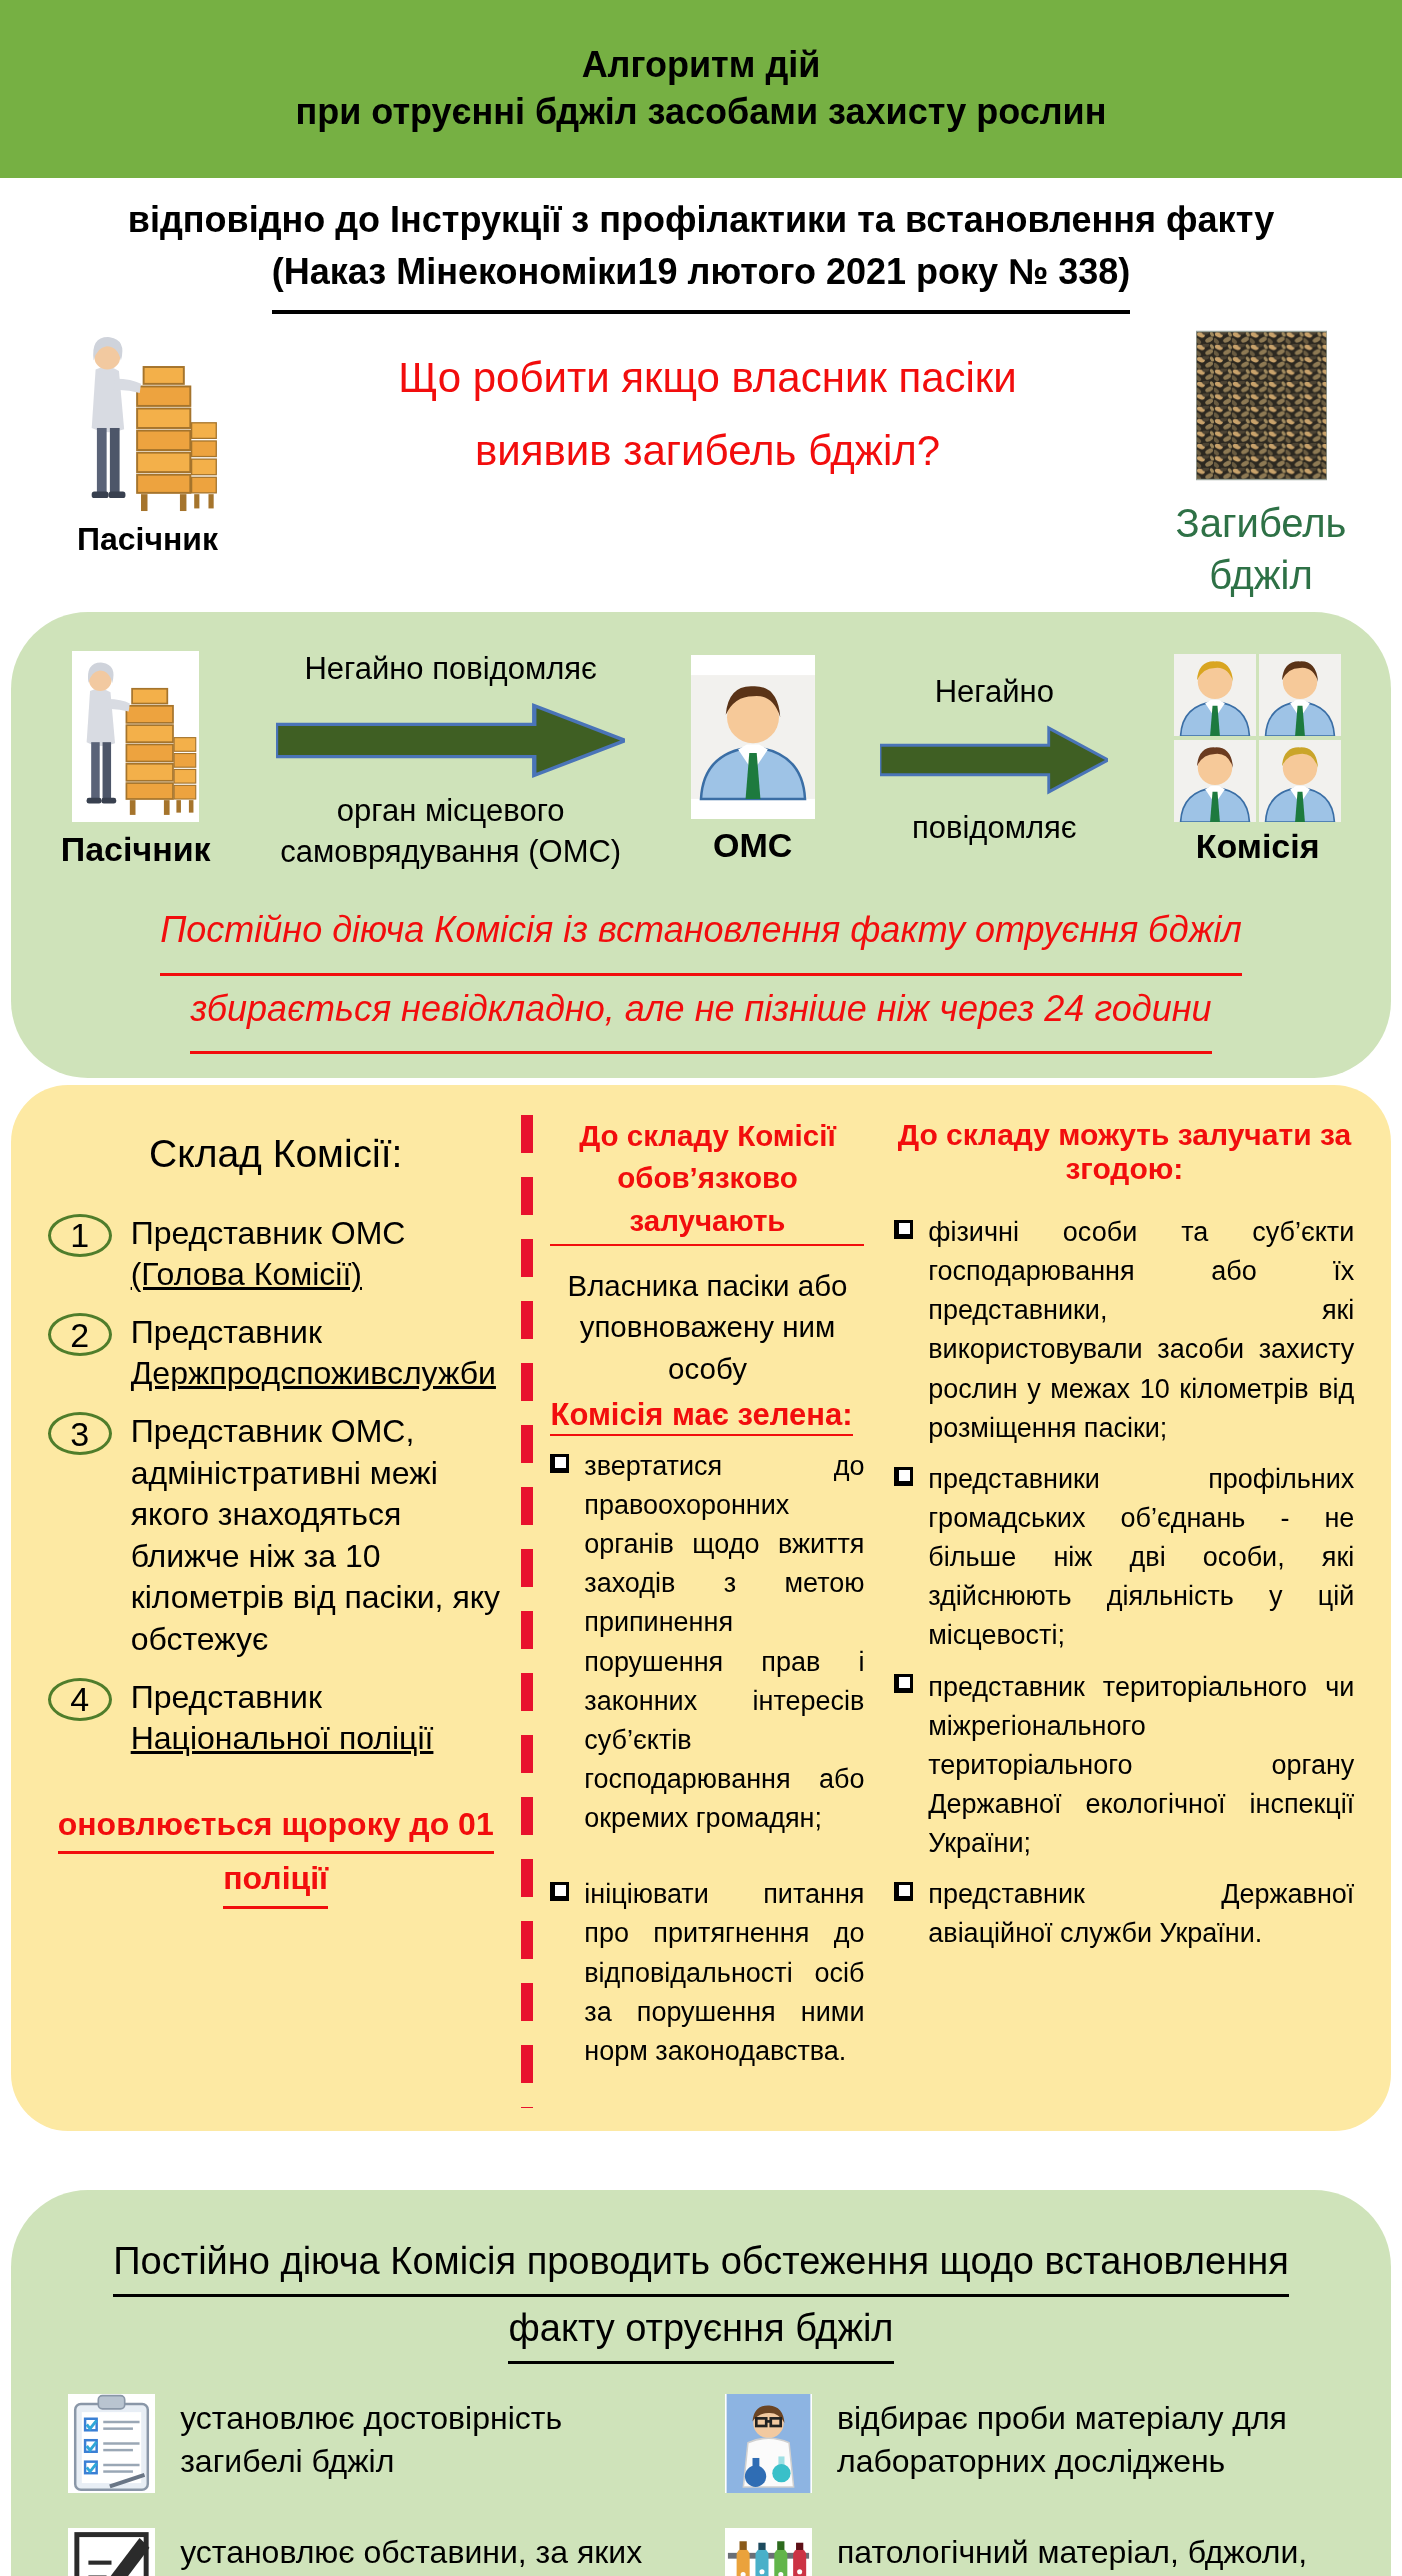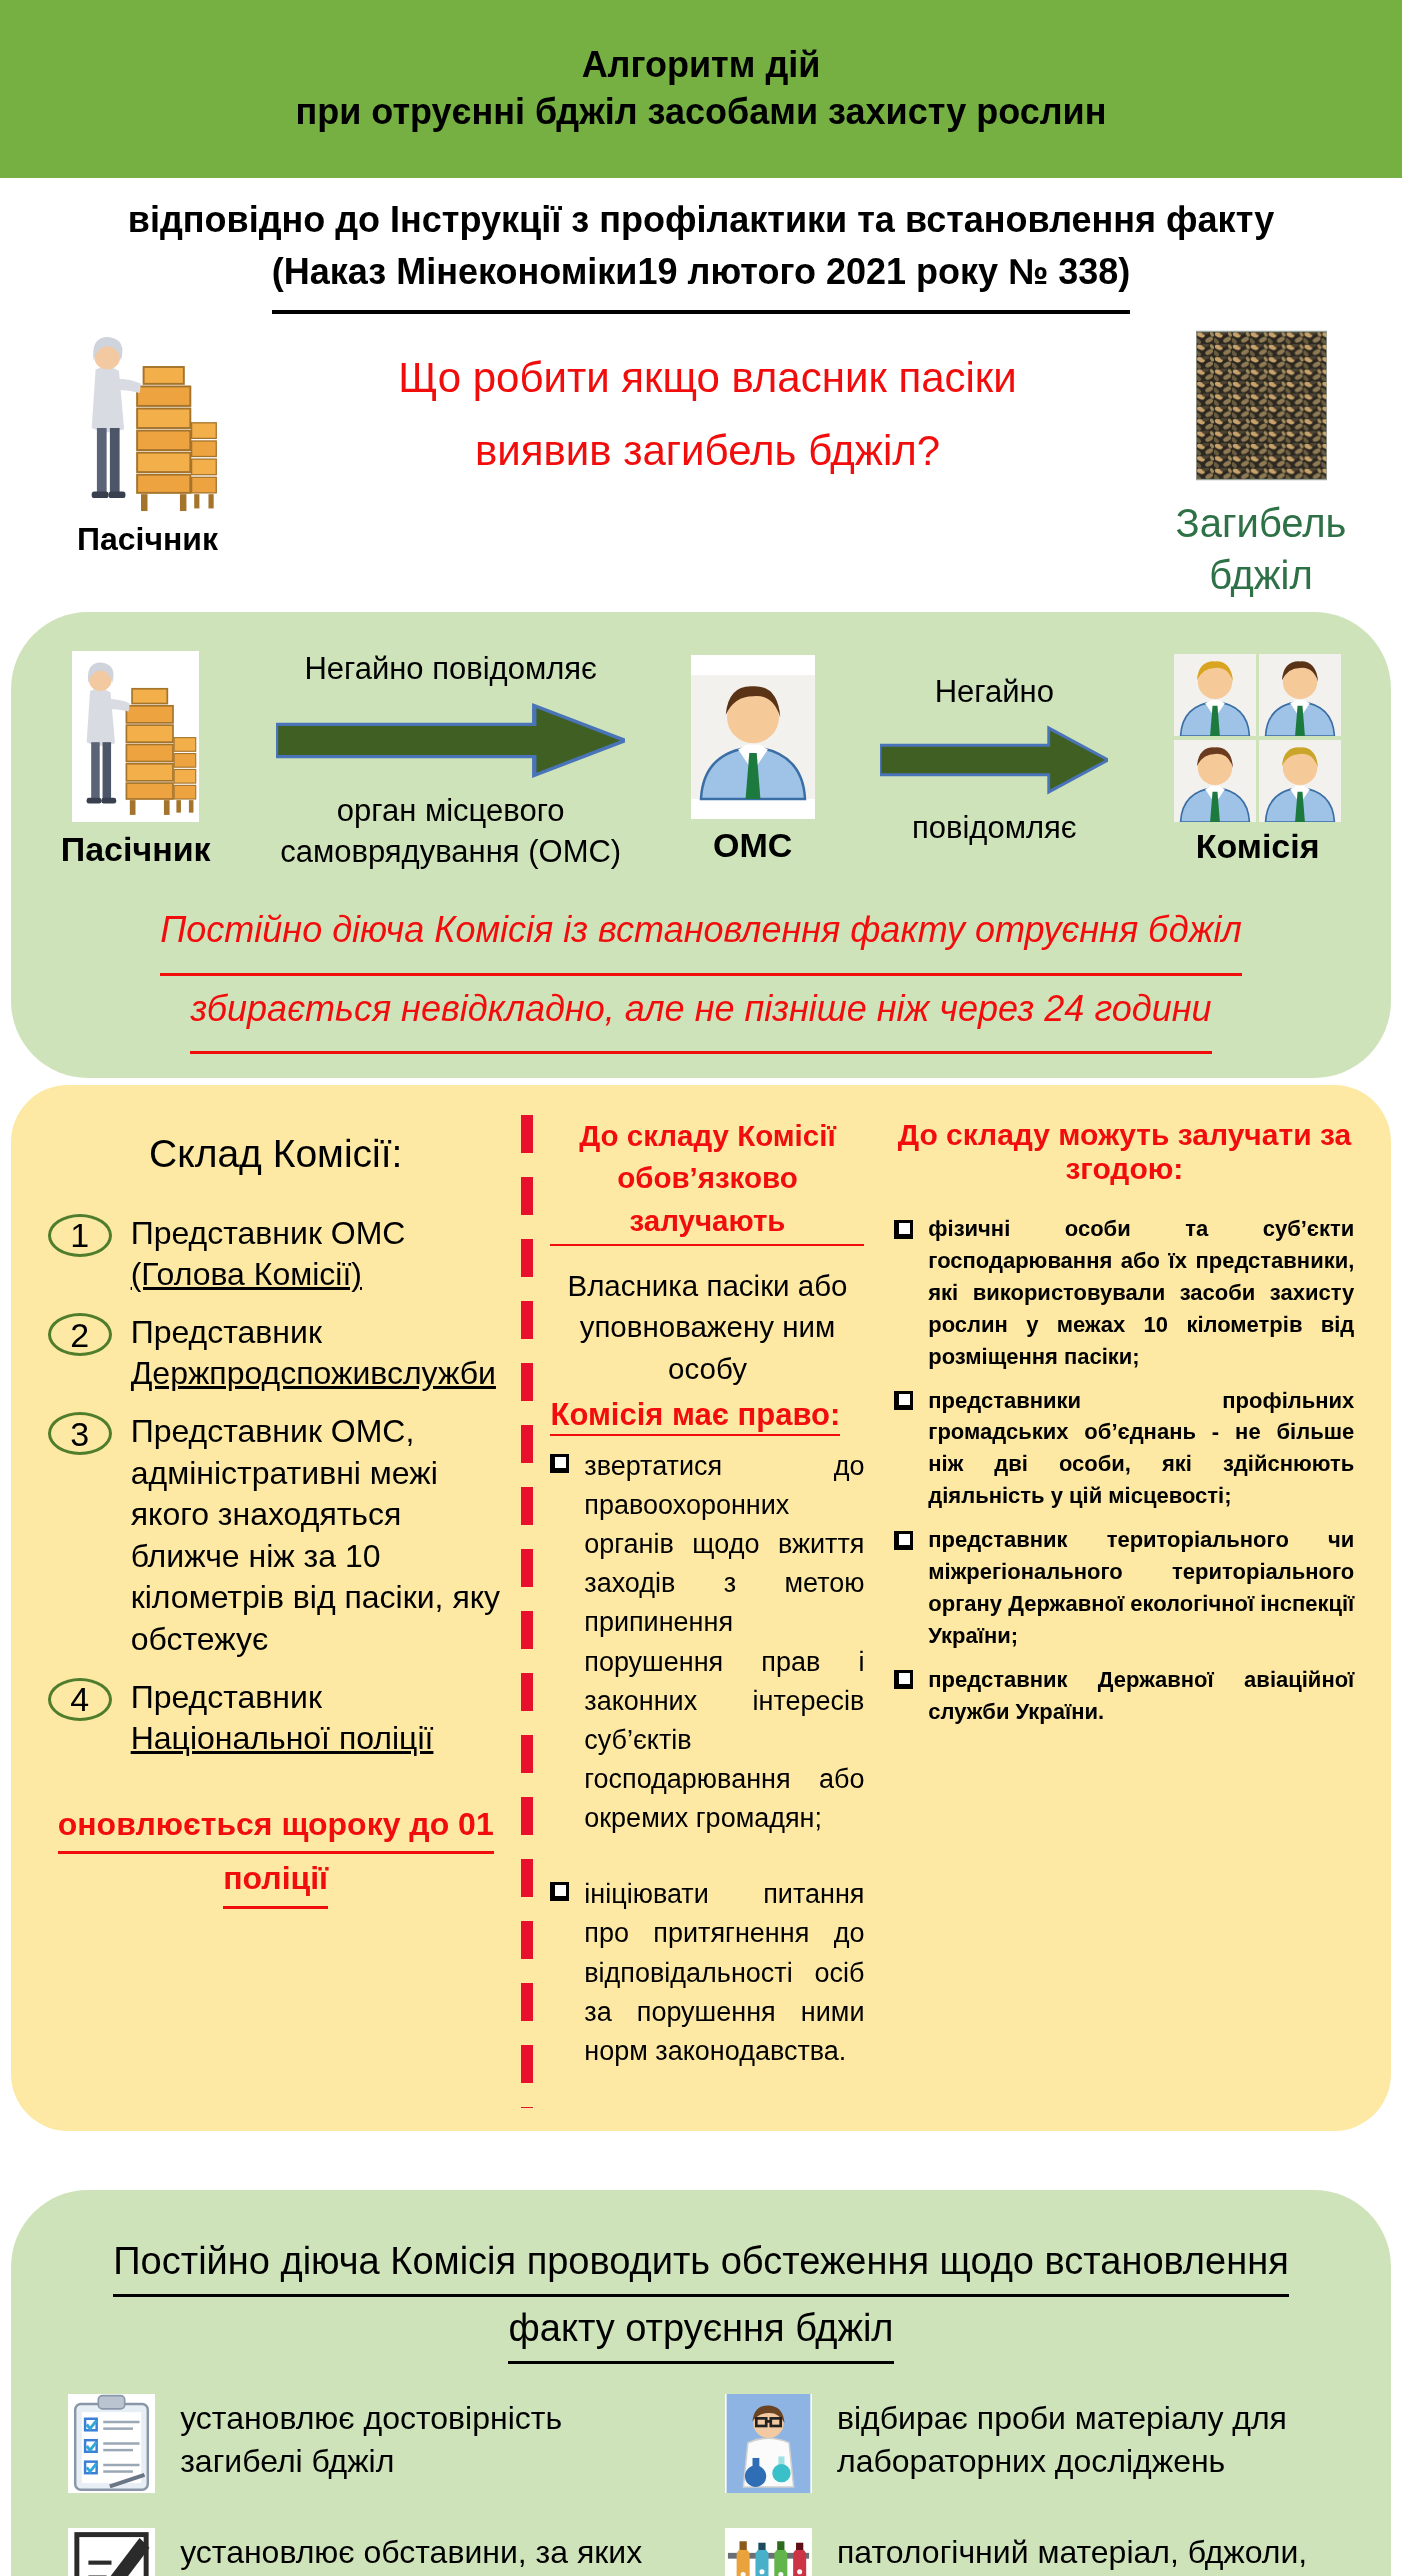--- a/index.html
+++ b/index.html
@@ -69,21 +69,21 @@
   .c2-rights span { border-bottom: 2.7px solid var(--red, #f20d0d); padding-bottom: 1.3px; display: inline-block; }
 
   .bullet { display: flex; }
   .cb { flex: 0 0 auto; width: 19px; height: 19px; border: 3.4px solid #000; border-left-width: 5.4px; border-bottom-width: 5.4px; margin: 6.7px 14.8px 0 0; background: #fff; }
   .bullet .tx { text-align: justify; font-size: 27px; line-height: 1.45; }
   .c2 .bullet { margin-bottom: 37px; }
 
   .c3 { flex: 1; padding-left: 30px; }
   .c3-h { color: var(--red, #f20d0d); font-weight: bold; font-size: 30px; text-align: center; margin: 3.4px 0 27px; }
   .c3 .bullet { margin-bottom: 12px; }
-  .c3 .bullet .tx { font-size: 22px; font-weight: bold; }
+  .c3 .bullet .tx { font-size: 27px; }
 
   
   .panel3 { margin: 59px 10.7px 0; background: var(--panel-green, #cfe3ba); border-radius: 77px; padding: 40px 57px 27px; }
   .p3-h { text-align: center; font-size: 38px; line-height: 1.65; }
   .p3-h span { border-bottom: 3.4px solid #000; padding-bottom: 1.3px; display: inline-block; }
   .p3-grid { display: flex; gap: 47px; margin-top: 30px; }
   .p3-col { flex: 1; }
   .p3-item { display: flex; align-items: flex-start; margin-bottom: 35px; }
   .p3-item .ic { flex: 0 0 auto; margin-right: 25.5px; background: #fff; font-size: 0; }
   .p3-item .ic svg { width: 87px; height: 99px; }
@@ -444,21 +444,21 @@
 
     <div class="vdash"></div>
 
     <div class="c2">
       <div class="c2-h">
         <div>До складу Комісії</div>
         <div><span class="u">обов’язково залучають</span></div>
       </div>
       <div class="c2-body">Власника пасіки або уповноважену ним особу</div>
       <div class="c2-rights">
-        <span>Комісія має право:</span>
+        <span>Комісія має зелена:</span>
       </div>
       <div class="bullet">
         <span class="cb"></span>
         <span class="tx">звертатися до правоохоронних органів щодо вжиття заходів з метою припинення порушення прав і законних інтересів суб’єктів господарювання або окремих громадян;</span>
       </div>
       <div class="bullet">
         <span class="cb"></span>
         <span class="tx">ініціювати питання про притягнення до відповідальності осіб за порушення ними норм законодавства.</span>
       </div>
     </div>

